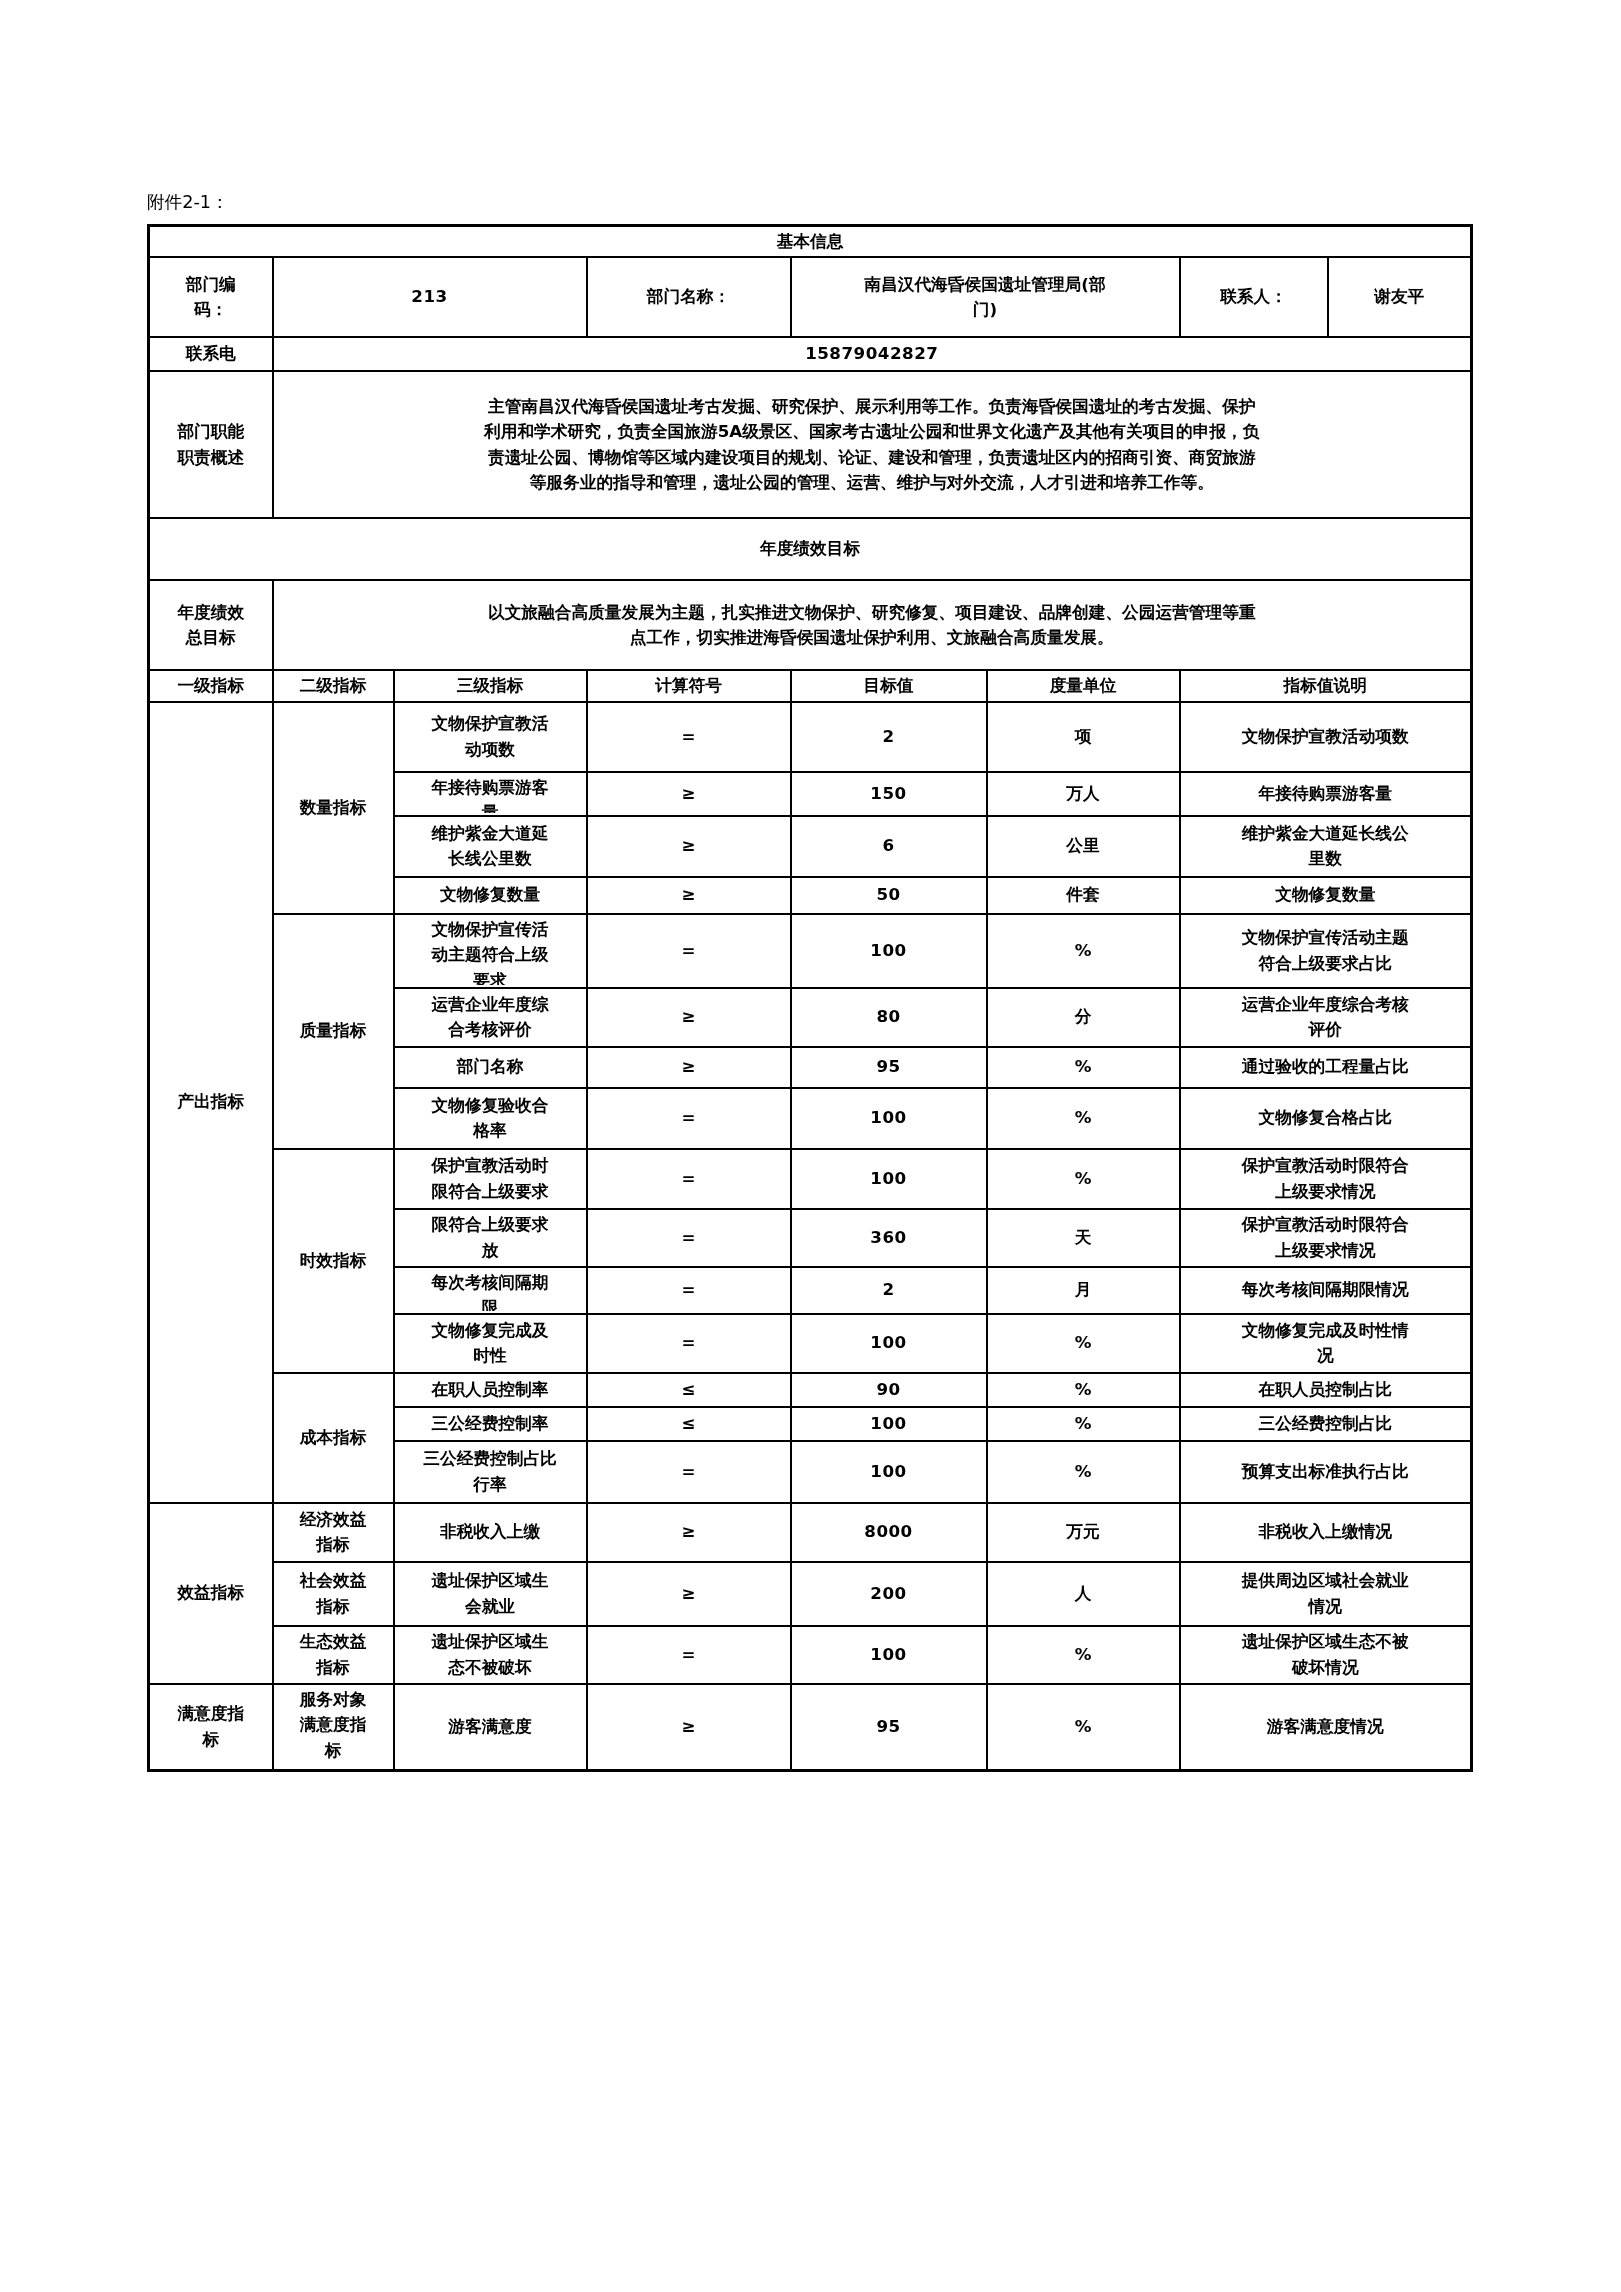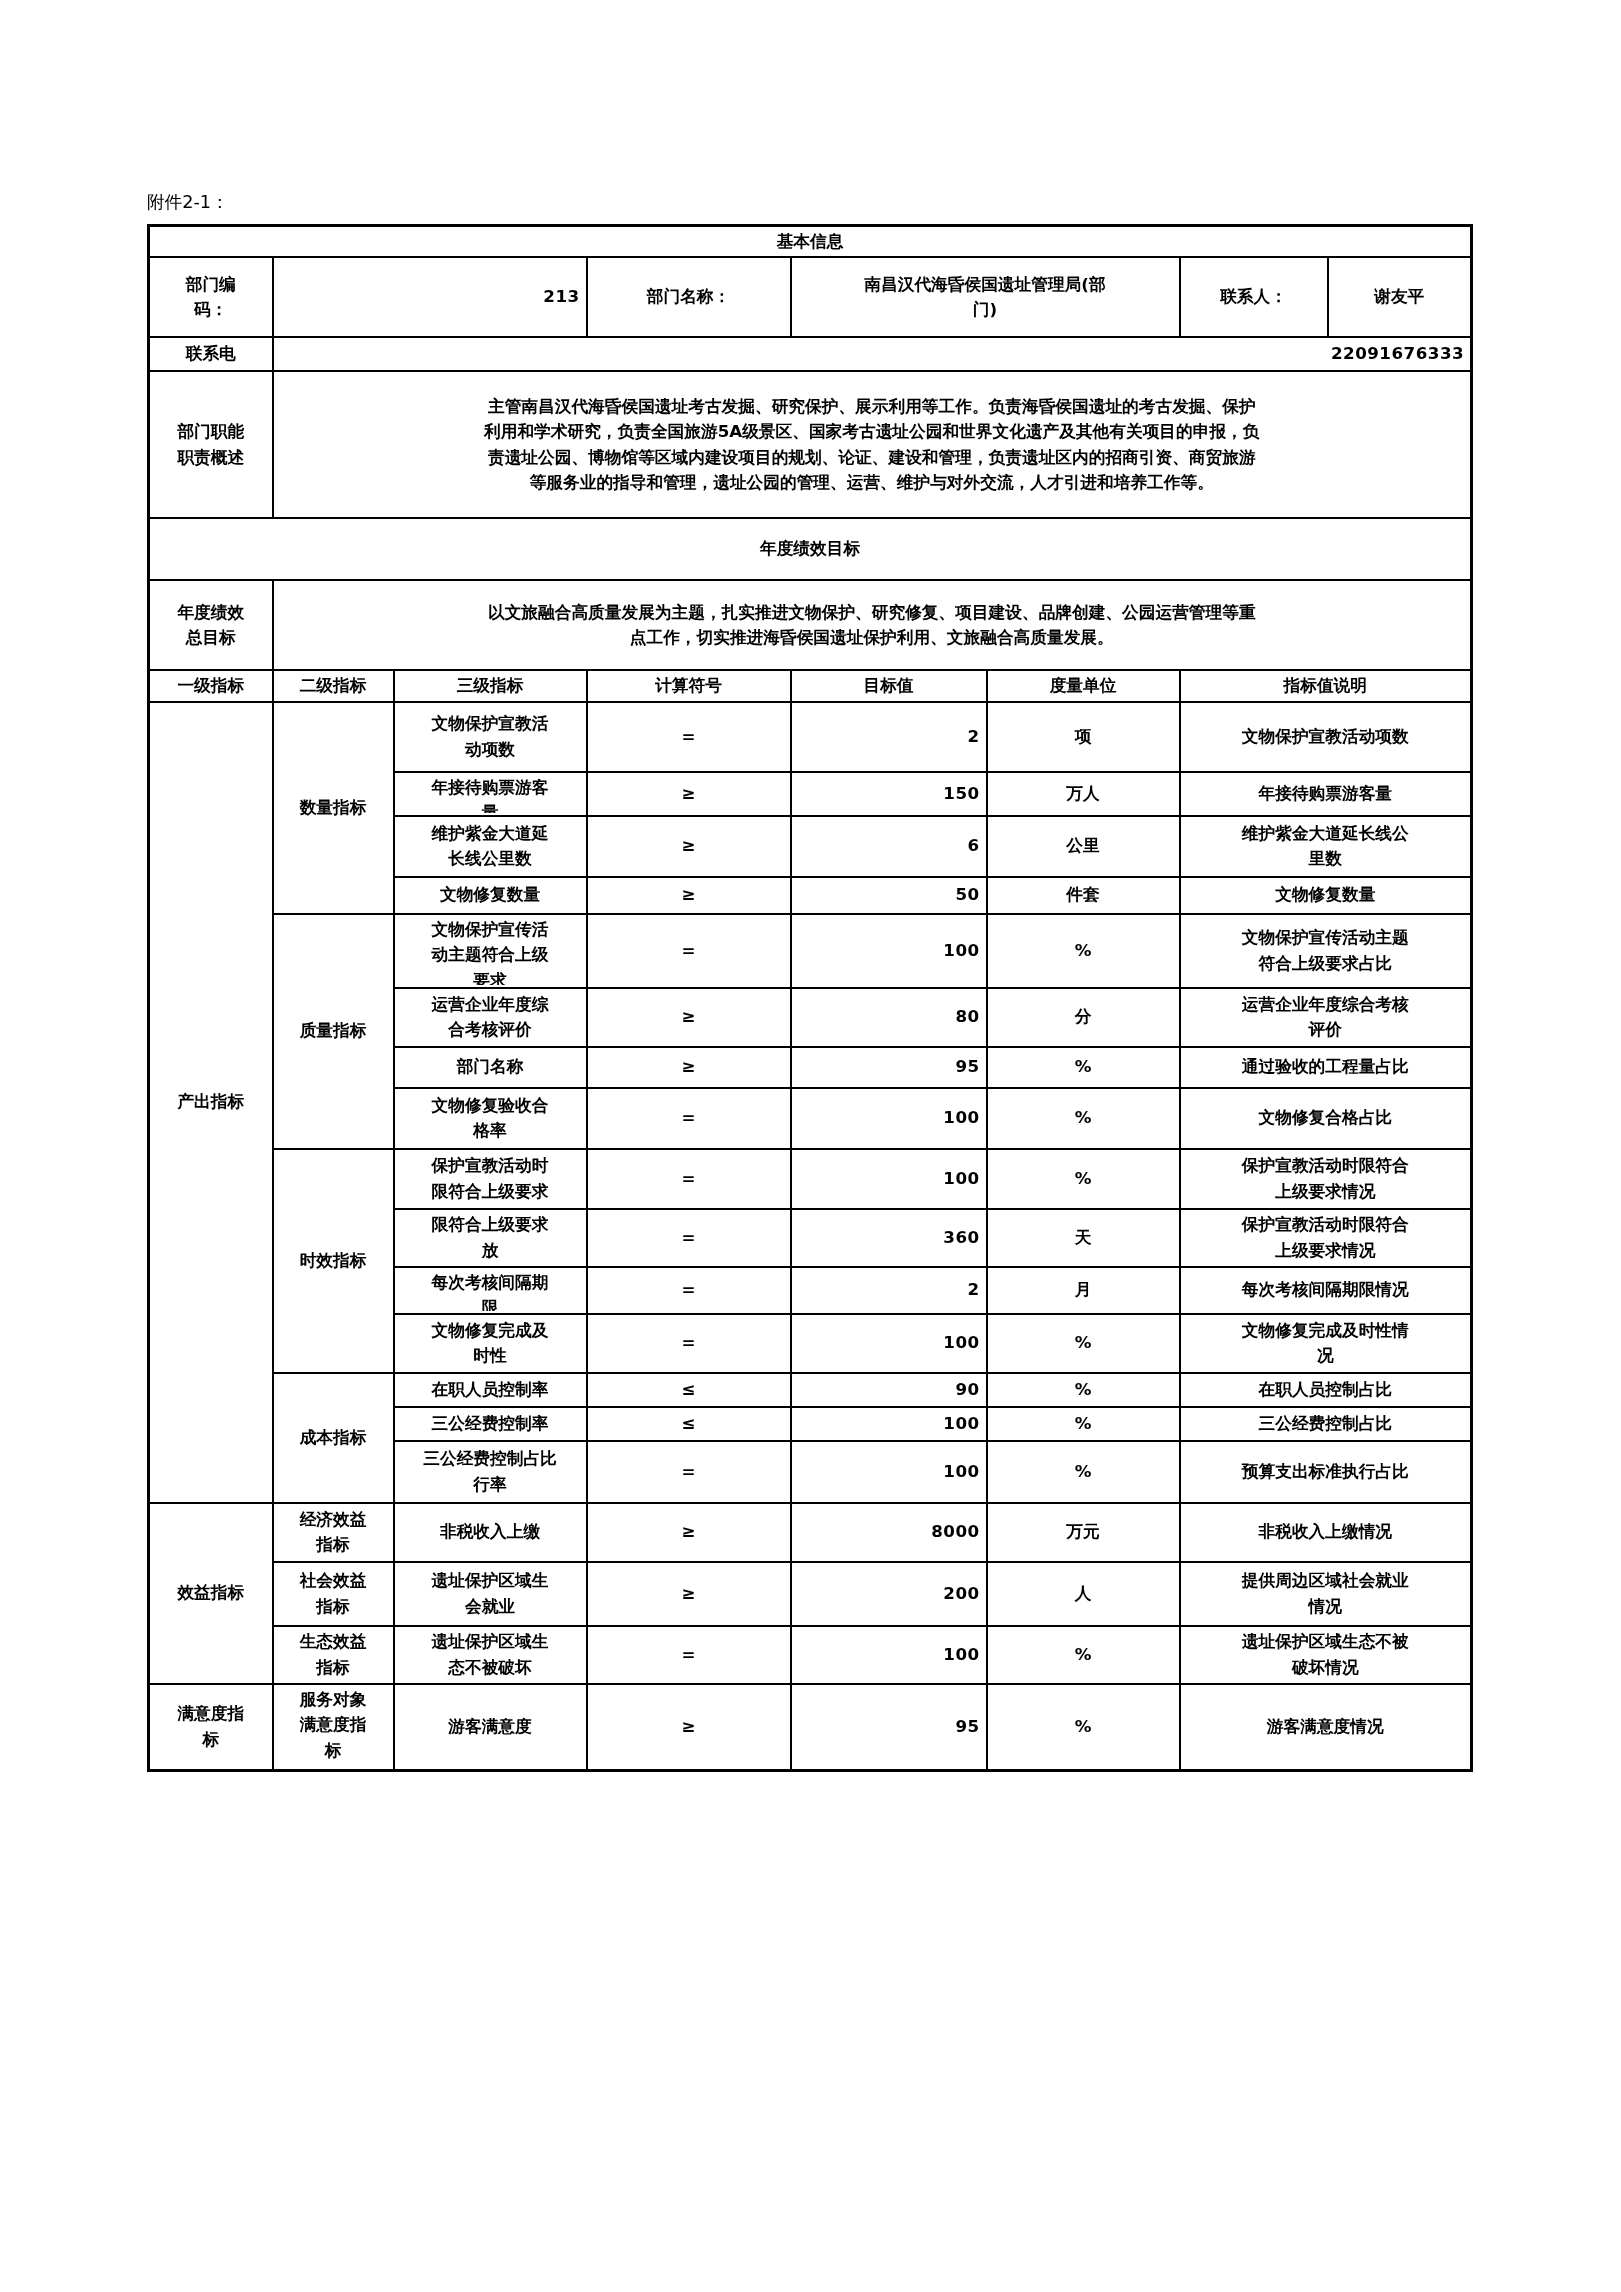--- a/index.html
+++ b/index.html
@@ -33,21 +33,21 @@
     vertical-align: middle;
     padding: 2px 5.9px;
     font-size: 16.7px;
     line-height: 25.5px;
     white-space: pre-line;
     overflow: hidden;
     word-break: keep-all;
   }
   tr.sec > td { border-top: 2.9px solid #000; }
   td .clip { overflow: hidden; }
-  .num { letter-spacing: 0.5px; text-align: right; }
+  .num { letter-spacing: 0.5px; }
 </style>
 </head>
 <body>
 
 <div class="page">
   <div class="attachment">附件2-1：</div>
 
   <table class="doc-table">
     <colgroup>
       <col style="width:124px">
@@ -71,21 +71,21 @@
       <td colspan="2" class="num">213</td>
       <td>部门名称：</td>
       <td colspan="2">南昌汉代海昏侯国遗址管理局(部
 门)</td>
       <td>联系人：</td>
       <td>谢友平</td>
     </tr>
 
     <tr class="sec" style="height:34px">
       <td>联系电</td>
-      <td colspan="7" class="num">22091676333</td>
+      <td colspan="7" class="num">15879042827</td>
     </tr>
 
     <tr style="height:147px">
       <td>部门职能
 职责概述</td>
       <td colspan="7">主管南昌汉代海昏侯国遗址考古发掘、研究保护、展示利用等工作。负责海昏侯国遗址的考古发掘、保护
 利用和学术研究，负责全国旅游5A级景区、国家考古遗址公园和世界文化遗产及其他有关项目的申报，负
 责遗址公园、博物馆等区域内建设项目的规划、论证、建设和管理，负责遗址区内的招商引资、商贸旅游
 等服务业的指导和管理，遗址公园的管理、运营、维护与对外交流，人才引进和培养工作等。</td>
     </tr>

